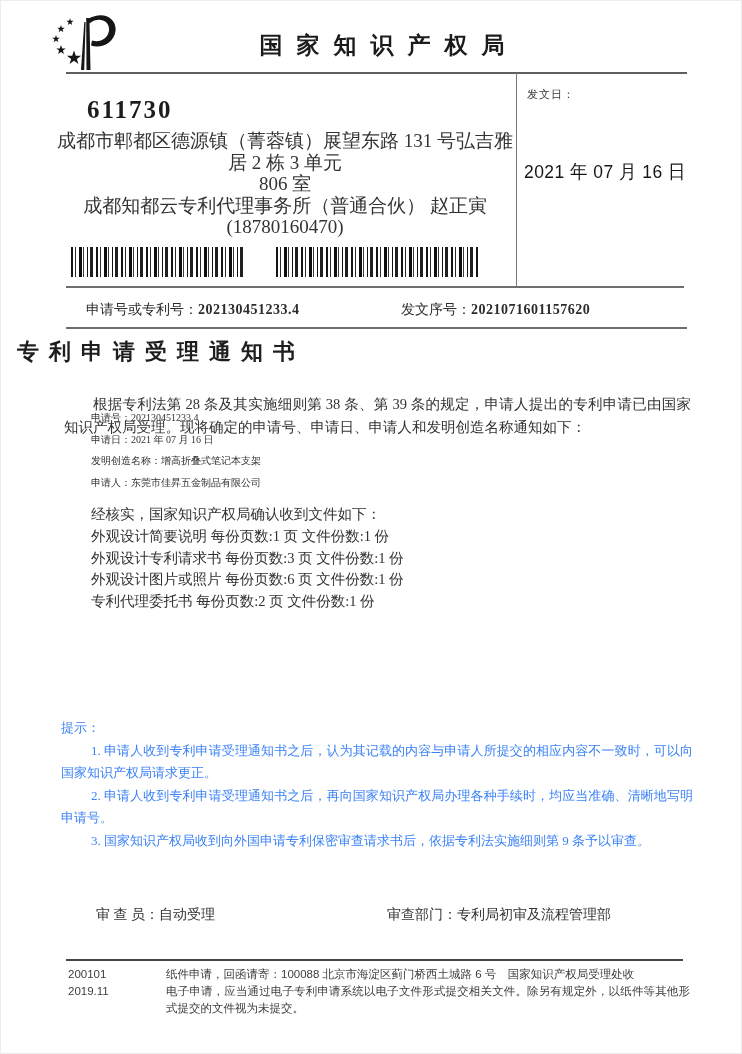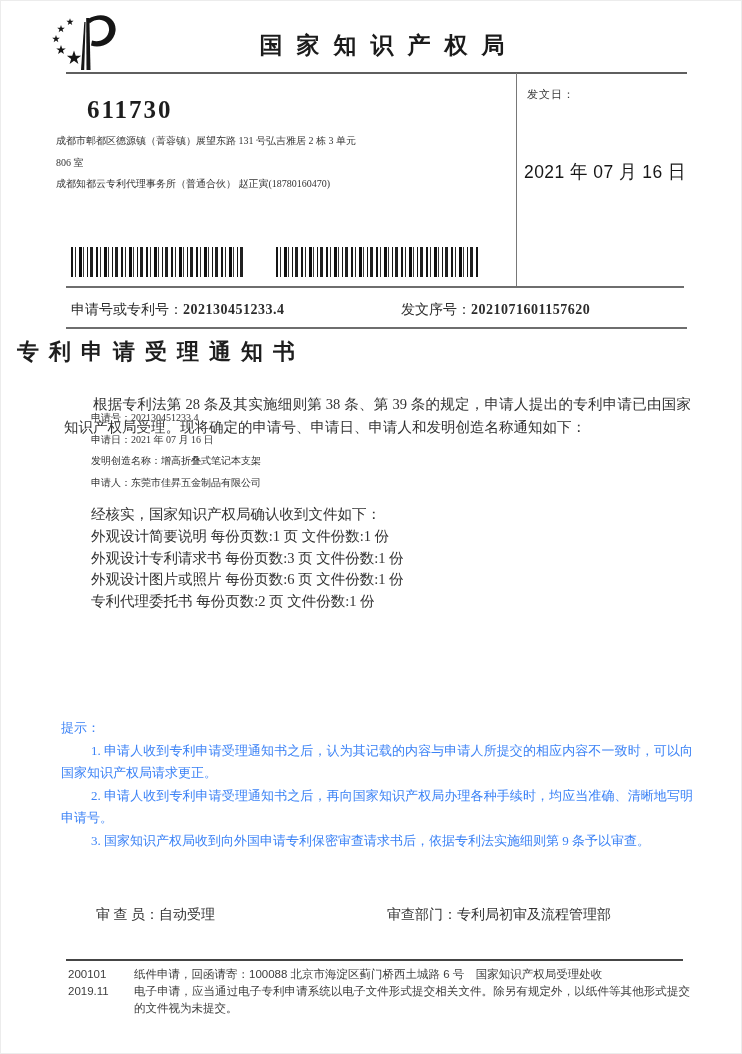--- a/index.html
+++ b/index.html
@@ -32,38 +32,38 @@
   .dispatch-date{
     position:absolute;left:523px;top:158px;
     font-family:"Liberation Sans","DejaVu Sans",sans-serif;
     font-size:19px;color:#161616;letter-spacing:0.5px;
     transform:scaleX(0.92);transform-origin:left center;white-space:nowrap;
   }
   
   .postal{position:absolute;left:86px;top:95px;font-size:25px;font-weight:bold;letter-spacing:2px;color:#1d1d1d;}
   .address{
     position:absolute;left:55px;top:129px;width:458px;
-    font-size:10px;line-height:21.5px;color:#333333;
+    text-align:center;font-size:19px;line-height:21.5px;color:#333333;
   }
   
   .barcode{
     position:absolute;top:246px;height:30px;
     background-image:repeating-linear-gradient(90deg,
       #151515 0px,#151515 2px,#ffffff 2px,#ffffff 4px,
       #2b2b2b 4px,#2b2b2b 5px,#ffffff 5px,#ffffff 8px,
       #0e0e0e 8px,#0e0e0e 11px,#ffffff 11px,#ffffff 12px,
       #3a3a3a 12px,#3a3a3a 13px,#ffffff 13px,#ffffff 16px,
       #121212 16px,#121212 17px,#ffffff 17px,#ffffff 19px,
       #202020 19px,#202020 22px,#ffffff 22px,#ffffff 25px);
   }
   .barcode-1{left:70px;width:172px;}
   .barcode-2{left:275px;width:202px;}
   
   .ref-row{position:absolute;top:300px;left:0;width:742px;font-size:14px;color:#2c2c2c;}
-  .ref-a{position:absolute;left:70px;white-space:nowrap;}
+  .ref-a{position:absolute;left:85px;white-space:nowrap;}
   .ref-b{position:absolute;left:400px;white-space:nowrap;}
   .ref-val{font-weight:bold;letter-spacing:0.5px;}
   
   .doc-title{
     position:absolute;left:0;top:336px;width:742px;
     padding-left:16px;box-sizing:border-box;
     font-size:22px;font-weight:bold;letter-spacing:10px;color:#1e1e1e;
   }
   .para-intro{
     position:absolute;left:63px;top:364px;width:627px;
@@ -80,21 +80,21 @@
   .signoff-examiner{position:absolute;left:95px;white-space:nowrap;}
   .signoff-dept{position:absolute;left:386px;white-space:nowrap;}
   
   .footer{
     position:absolute;left:67px;top:965px;width:622px;
     font-family:"Liberation Sans","DejaVu Sans",sans-serif;
     font-size:11.5px;line-height:17px;color:#3d3d3d;
     display:grid;grid-template-columns:66px 1fr;column-gap:0;
   }
   .footer .code{white-space:nowrap;}
-  .footer .note{text-align:justify;}
+  .footer .note{text-align:justify;margin-left:32px;}
 </style>
 </head>
 <body>
 
 <div class="page">
 
   <div class="logo">
     <svg width="78" height="62" viewBox="0 0 78 62" xmlns="http://www.w3.org/2000/svg">
       <g fill="#161616">
 

